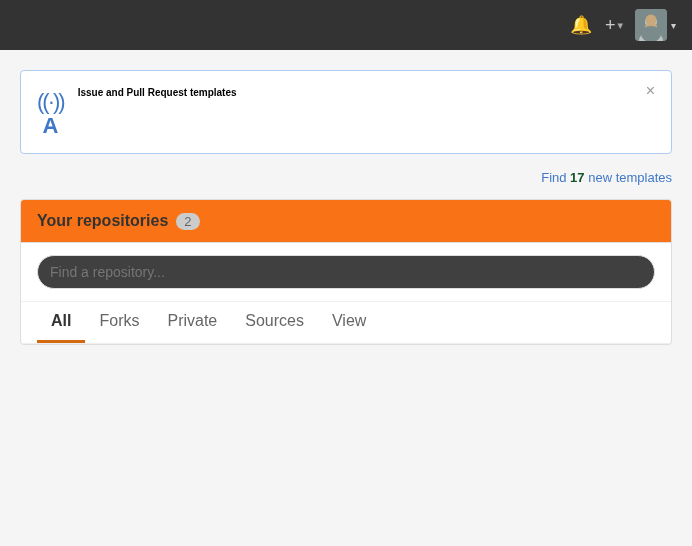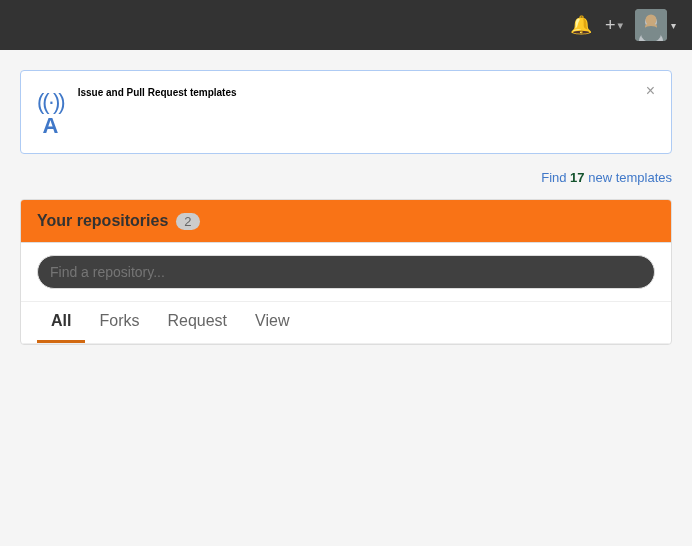--- a/index.html
+++ b/index.html
@@ -271,19 +271,20 @@
       </div>
     </div>
 
     <div class="repos-search">
       <input class="search-input" type="text" placeholder="Find a repository..." style="">
     </div>
 
     <div class="repos-tabs">
       <a class="tab-item active" href="#">All</a>
       <a class="tab-item" href="#">Forks</a>
-      <a class="tab-item" href="#">Request</a>
+      <a class="tab-item" href="#">Private</a>
+      <a class="tab-item" href="#">Sources</a>
       <a class="tab-item" href="#">View</a>
     </div>
 
   </div>
 
 </div>
 
 </body></html>

